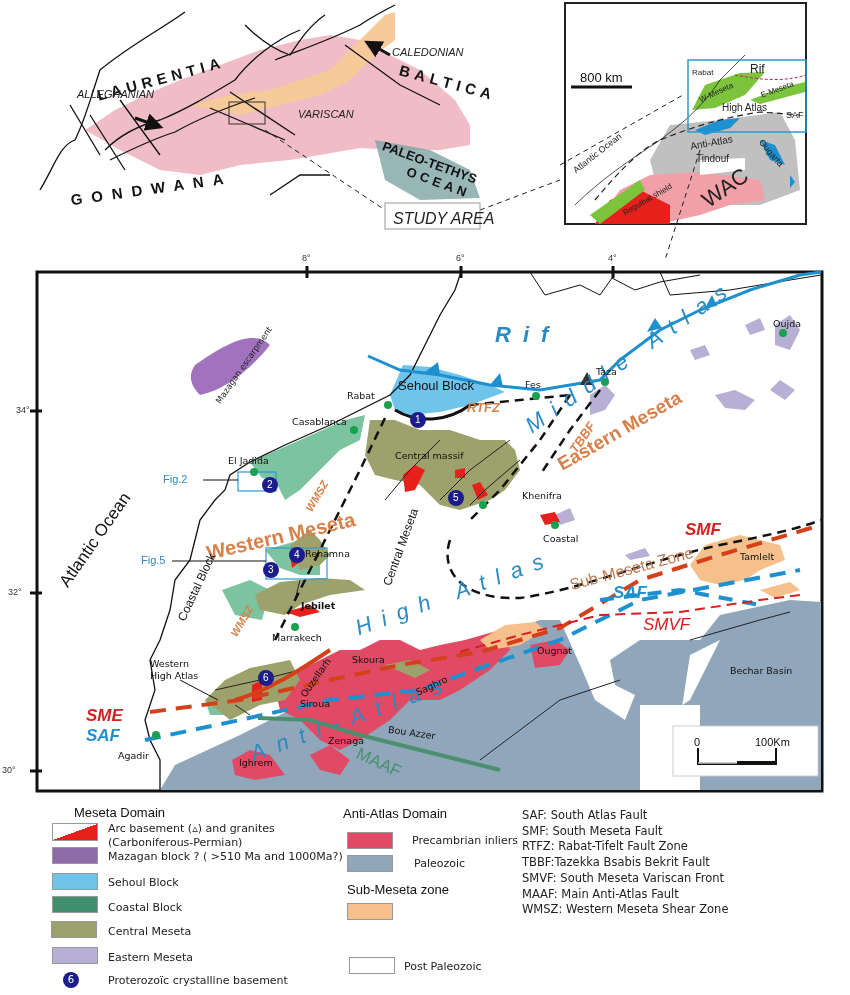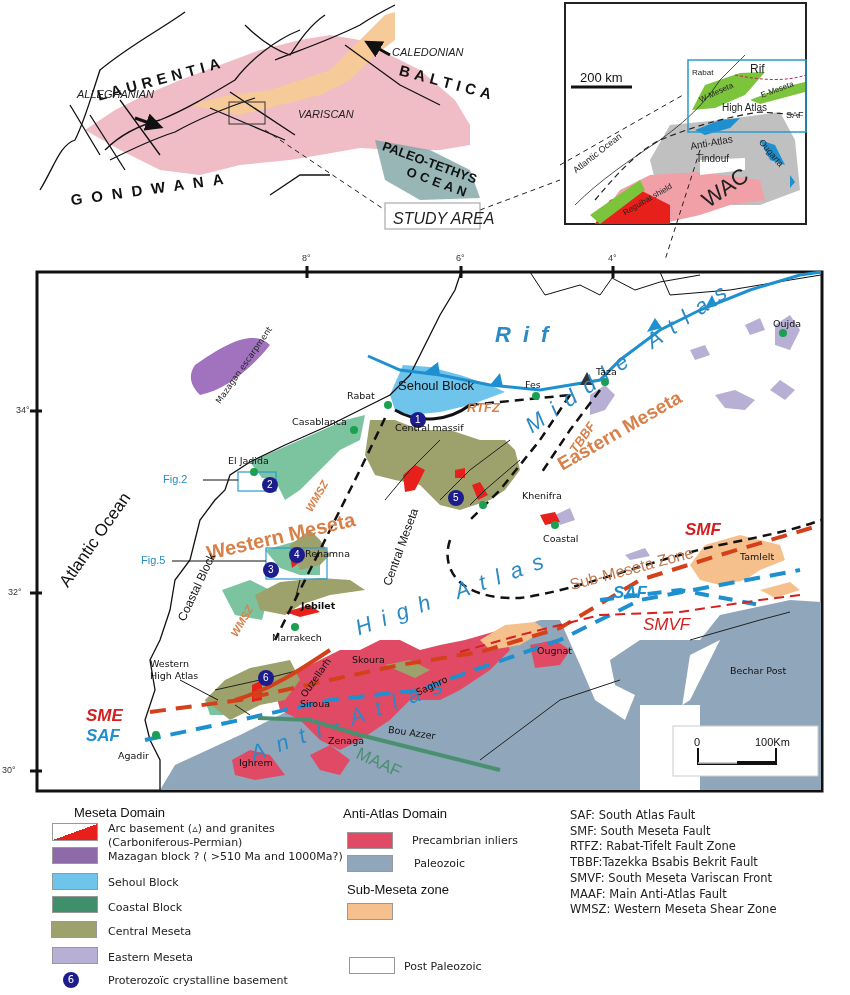--- a/index.html
+++ b/index.html
@@ -3,21 +3,21 @@
 <meta charset="utf-8">
 <style>
   html, body { margin:0; padding:0; background:#fff; }
   body { width:850px; height:995px; position:relative; overflow:hidden; font-family:"Liberation Sans", sans-serif; color:#111; }
   svg { position:absolute; left:0; top:0; }
   .legend { position:absolute; font-size:11px; font-family:"DejaVu Sans", sans-serif; color:#222; }
   .legend .title { font-family:"Liberation Sans", sans-serif; font-size:13px; color:#111; }
   .sw { position:absolute; width:46px; height:17px; border:1px solid #999; box-sizing:border-box; }
   .lt { position:absolute; white-space:nowrap; }
   .abbr { position:absolute; left:522px; top:808px; font-size:11.5px; line-height:15.7px; font-family:"DejaVu Sans", sans-serif; color:#222; }
-  .abbr div { white-space:nowrap;margin-left:48px; }
+  .abbr div { white-space:nowrap; }
 </style>
 </head>
 <body>
 
 <svg width="850" height="995" viewBox="0 0 850 995">
 
   <g>
     <path d="M85,130 L115,110 L145,95 L180,80 L220,65 L260,50 L300,40 L330,35 L360,40 L390,55 L420,70 L455,100 L470,125 L470,145 L440,150 L395,150 L360,148 L320,155 L290,160 L240,165 L200,175 L160,170 L120,150 Z" fill="#efb9c4" opacity="0.95"></path>
     <path d="M190,105 L230,95 L270,90 L300,80 L330,70 L360,40 L385,15 L395,12 L395,40 L375,55 L350,80 L320,95 L280,105 L240,115 Z" fill="#f7ca9a"></path>
     <path d="M375,140 L430,150 L470,170 L480,198 L420,200 L385,180 Z" fill="#7ea4a4" opacity="0.8"></path>
@@ -211,21 +211,21 @@
   <span class="gi" style="left:95px;top:70px;transform:rotate(-15deg);">LAURENTIA</span>
   <span class="gi" style="left:398px;top:74px;transform:rotate(15deg);">BALTICA</span>
   <span class="gi" style="left:70px;top:180px;transform:rotate(-8deg);letter-spacing:9px;">GONDWANA</span>
   <span class="gi-it" style="left:392px;top:46px;">CALEDONIAN</span>
   <span class="gi-it" style="left:77px;top:88px;">ALLEGHANIAN</span>
   <span class="gi-it" style="left:298px;top:108px;">VARISCAN</span>
   <span style="left:380px;top:155px;font-weight:bold;font-size:13px;transform:rotate(20deg);">PALEO-TETHYS</span>
   <span style="left:405px;top:175px;font-weight:bold;font-size:13px;letter-spacing:4px;transform:rotate(20deg);">OCEAN</span>
   <span class="gi-it" style="left:393px;top:210px;font-size:16px;">STUDY AREA</span>
 
-  <span style="left:580px;top:70px;font-size:13px;">200 km</span>
+  <span style="left:580px;top:70px;font-size:13px;">800 km</span>
   <span class="af" style="left:692px;top:68px;font-size:8px;">Rabat</span>
   <span class="af" style="left:750px;top:62px;font-size:12px;">Rif</span>
   <span class="af" style="left:698px;top:88px;font-size:8px;transform:rotate(-25deg);">W-Meseta</span>
   <span class="af" style="left:760px;top:85px;font-size:8px;transform:rotate(-20deg);">E-Meseta</span>
   <span class="af" style="left:722px;top:102px;font-size:10px;">High Atlas</span>
   <span class="af" style="left:786px;top:110px;font-size:9px;">SAF</span>
   <span class="af" style="left:568px;top:148px;font-size:9px;transform:rotate(-38deg);">Atlantic Ocean</span>
   <span class="af" style="left:690px;top:137px;font-size:10px;transform:rotate(-10deg);">Anti-Atlas</span>
   <span class="af" style="left:696px;top:153px;font-size:10px;">Tindouf</span>
   <span class="af" style="left:755px;top:148px;font-size:9px;transform:rotate(50deg);">Ougarta</span>
@@ -243,21 +243,21 @@
   <span class="blue" style="left:528px;top:415px;font-size:22px;letter-spacing:11px;font-weight:normal;transform:rotate(-35deg);transform-origin:left;">Middle Atlas</span>
   <span class="blue" style="left:350px;top:580px;font-size:22px;letter-spacing:11px;font-weight:normal;transform:rotate(-20deg);">High Atlas</span>
   <span class="blue" style="left:245px;top:705px;font-size:22px;letter-spacing:12px;font-weight:normal;transform:rotate(-20deg);">Anti-Atlas</span>
   <span class="orange" style="left:205px;top:525px;font-size:20px;font-style:normal;transform:rotate(-13deg);">Western Meseta</span>
   <span class="orange" style="left:550px;top:420px;font-size:19px;font-style:normal;transform:rotate(-30deg);">Eastern Meseta</span>
   <span style="left:568px;top:560px;font-size:16px;color:#c07a50;transform:rotate(-15deg);">Sub-Meseta Zone</span>
   <span style="left:40px;top:530px;font-size:17px;color:#111;transform:rotate(-55deg);">Atlantic Ocean</span>
   <span style="left:160px;top:580px;font-size:12px;color:#111;transform:rotate(-65deg);">Coastal Block</span>
   <span style="left:360px;top:540px;font-size:12px;color:#111;transform:rotate(-70deg);">Central Meseta</span>
   <span style="left:398px;top:378px;font-size:13px;color:#111;">Sehoul Block</span>
-  <span class="pl" style="left:395px;top:422px;">Central massif</span>
+  <span class="pl" style="left:395px;top:450px;">Central massif</span>
   <span class="pl" style="left:198px;top:360px;color:#222;font-size:8.5px;transform:rotate(-55deg);">Mazagan escarpment</span>
   <span class="pl" style="left:150px;top:658px;width:60px;white-space:normal;line-height:12px;">Western High Atlas</span>
 
   <span class="orange" style="left:467px;top:400px;font-size:13px;">RTFZ</span>
   <span class="orange" style="left:565px;top:430px;font-size:13px;transform:rotate(-55deg);">TBBF</span>
   <span class="orange" style="left:300px;top:490px;font-size:11px;transform:rotate(-60deg);">WMSZ</span>
   <span class="orange" style="left:225px;top:615px;font-size:11px;transform:rotate(-60deg);">WMSZ</span>
   <span style="left:685px;top:520px;font-size:17px;color:#d42020;font-style:italic;font-weight:bold;">SMF</span>
   <span style="left:613px;top:583px;font-size:17px;color:#1e90d0;font-style:italic;font-weight:bold;">SAF</span>
   <span style="left:643px;top:615px;font-size:17px;color:#d42020;font-style:italic;">SMVF</span>
@@ -279,21 +279,21 @@
   <span class="pl" style="left:118px;top:750px;">Agadir</span>
   <span class="pl" style="left:740px;top:551px;">Tamlelt</span>
   <span class="pl" style="left:352px;top:654px;">Skoura</span>
   <span class="pl" style="left:293px;top:672px;transform:rotate(-55deg);">Ouzellarh</span>
   <span class="pl" style="left:300px;top:698px;">Siroua</span>
   <span class="pl" style="left:415px;top:680px;transform:rotate(-25deg);">Saghro</span>
   <span class="pl" style="left:537px;top:645px;">Ougnat</span>
   <span class="pl" style="left:328px;top:735px;">Zenaga</span>
   <span class="pl" style="left:388px;top:727px;transform:rotate(8deg);">Bou Azzer</span>
   <span class="pl" style="left:239px;top:757px;">Ighrem</span>
-  <span class="pl" style="left:730px;top:665px;">Bechar Post</span>
+  <span class="pl" style="left:730px;top:665px;">Bechar Basin</span>
 
   <span style="left:163px;top:473px;font-size:11px;color:#2a8ac4;">Fig.2</span>
   <span style="left:141px;top:554px;font-size:11px;color:#2a8ac4;">Fig.5</span>
 
   <span class="num" style="left:415px;top:414px;">1</span>
   <span class="num" style="left:267px;top:479px;">2</span>
   <span class="num" style="left:268px;top:564px;">3</span>
   <span class="num" style="left:294px;top:549px;">4</span>
   <span class="num" style="left:453px;top:492px;">5</span>
   <span class="num" style="left:263px;top:672px;">6</span>

